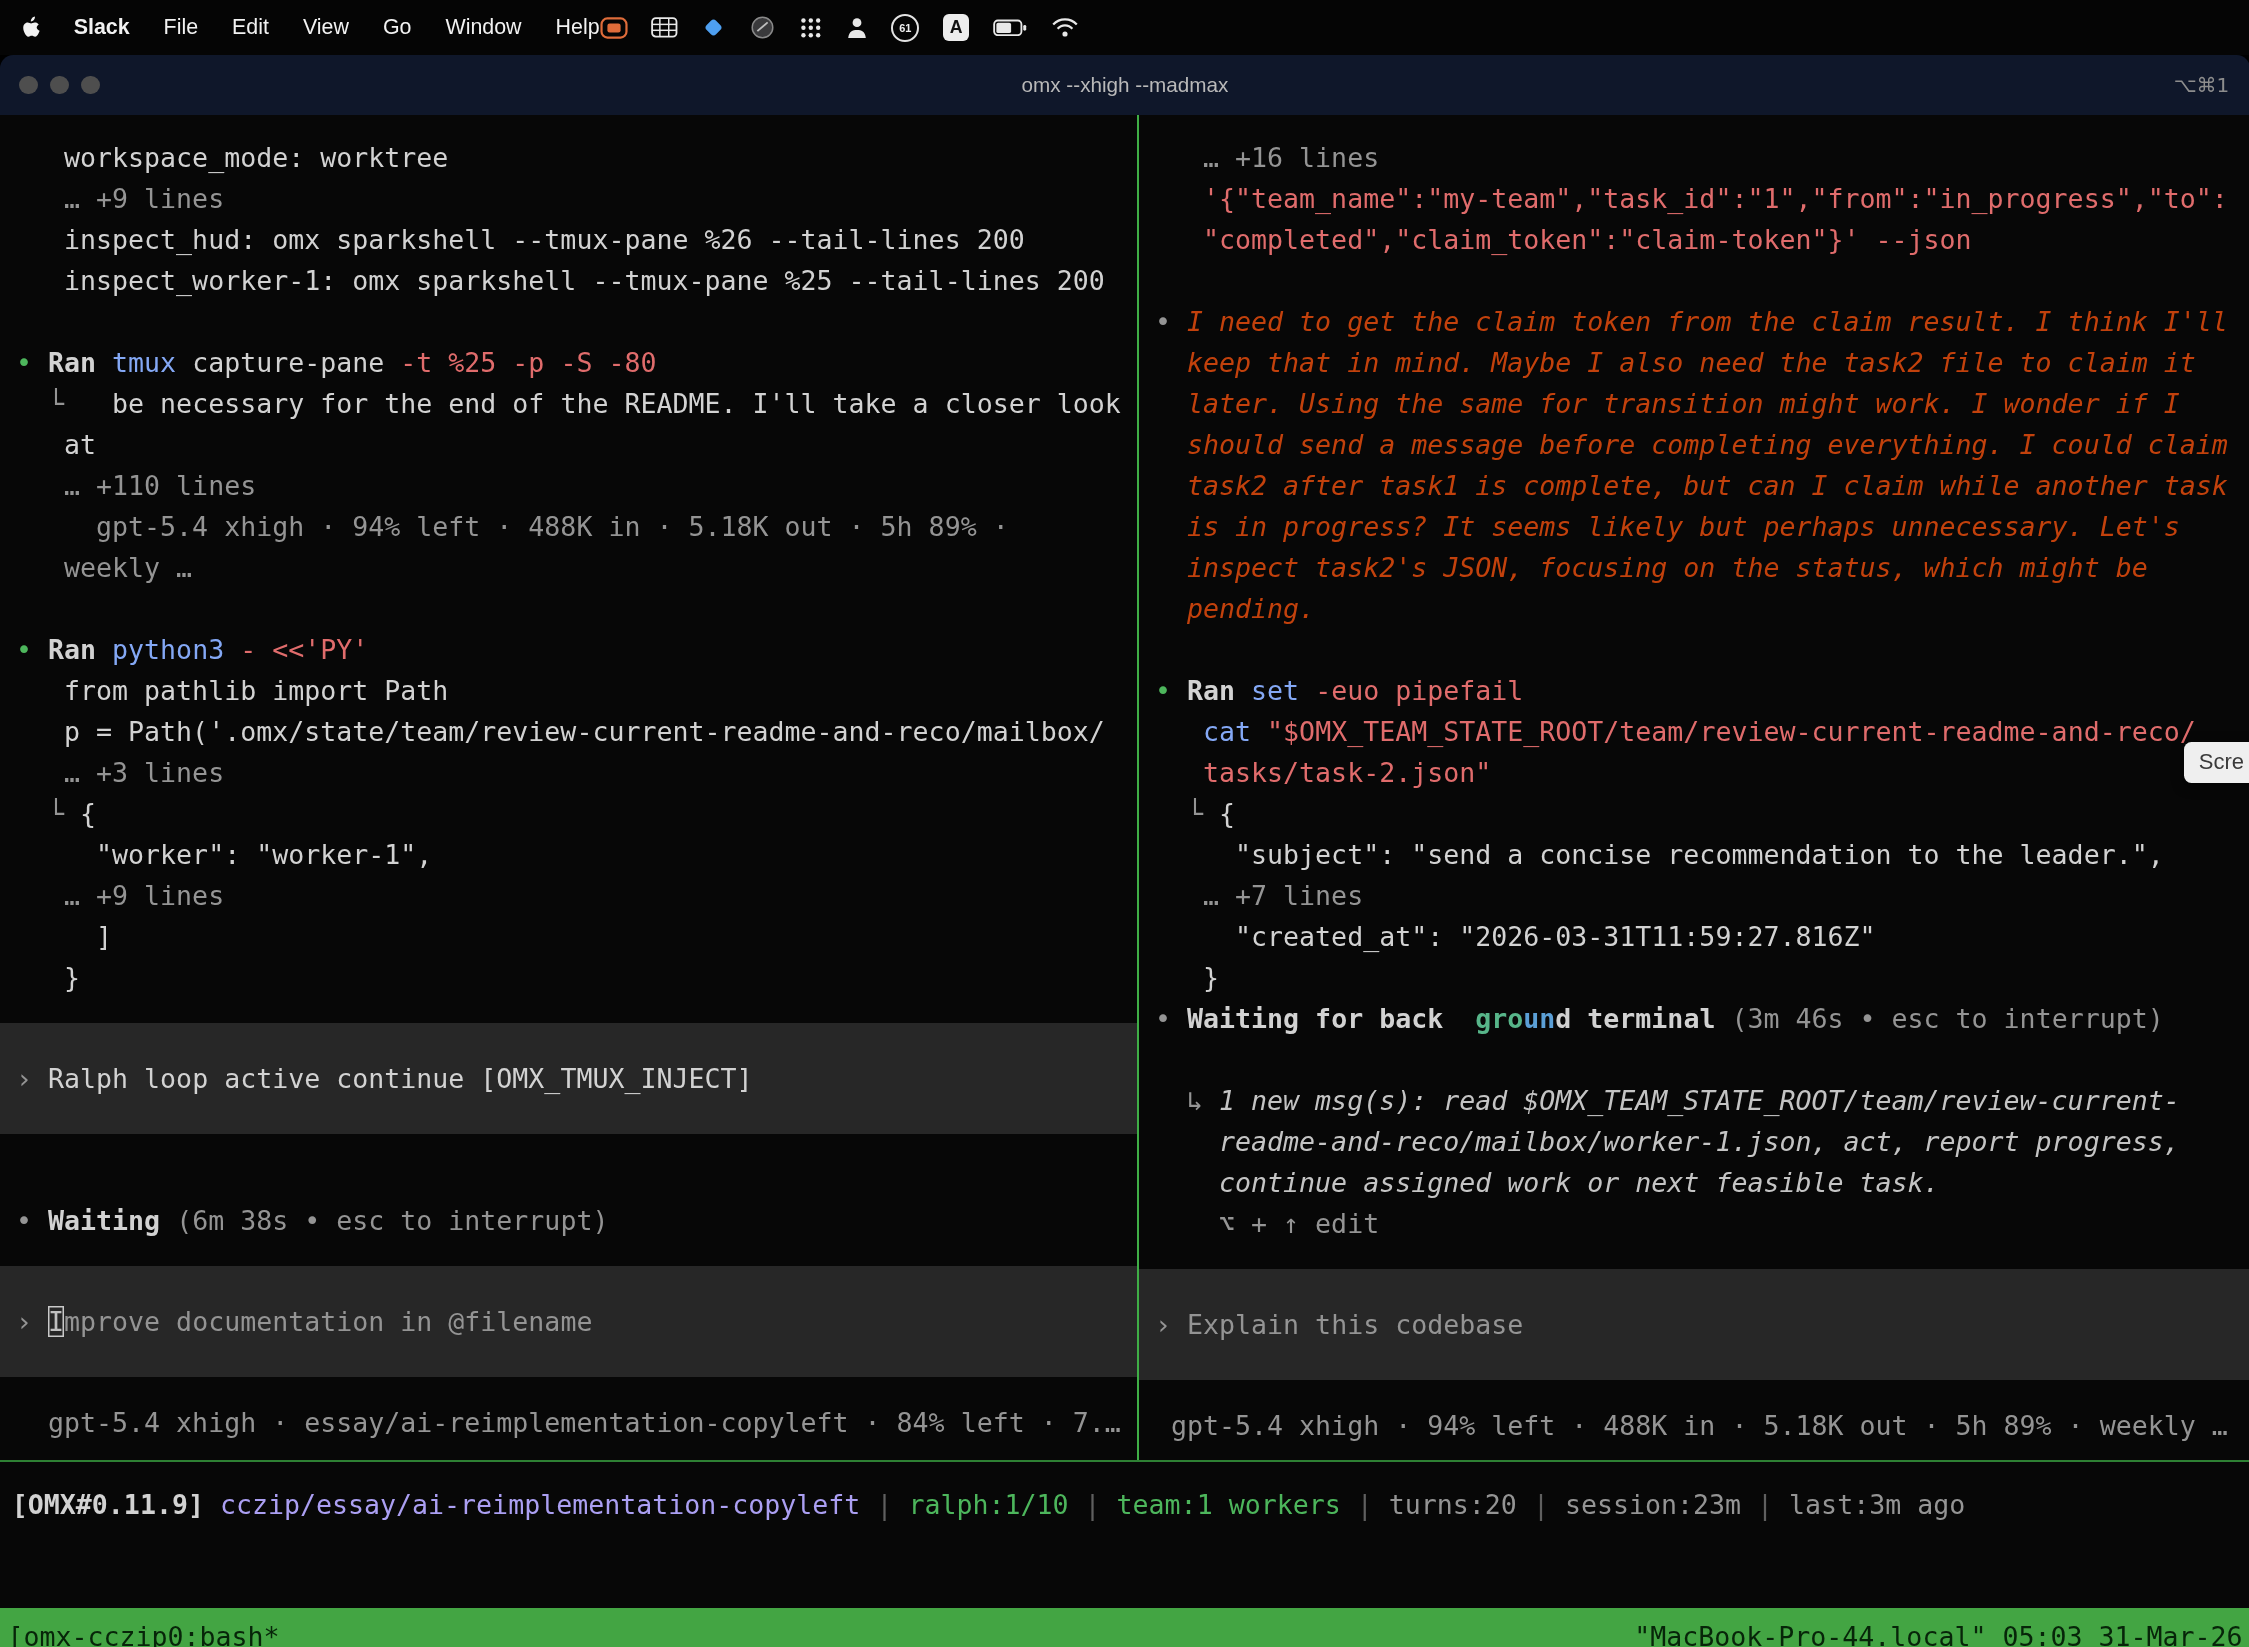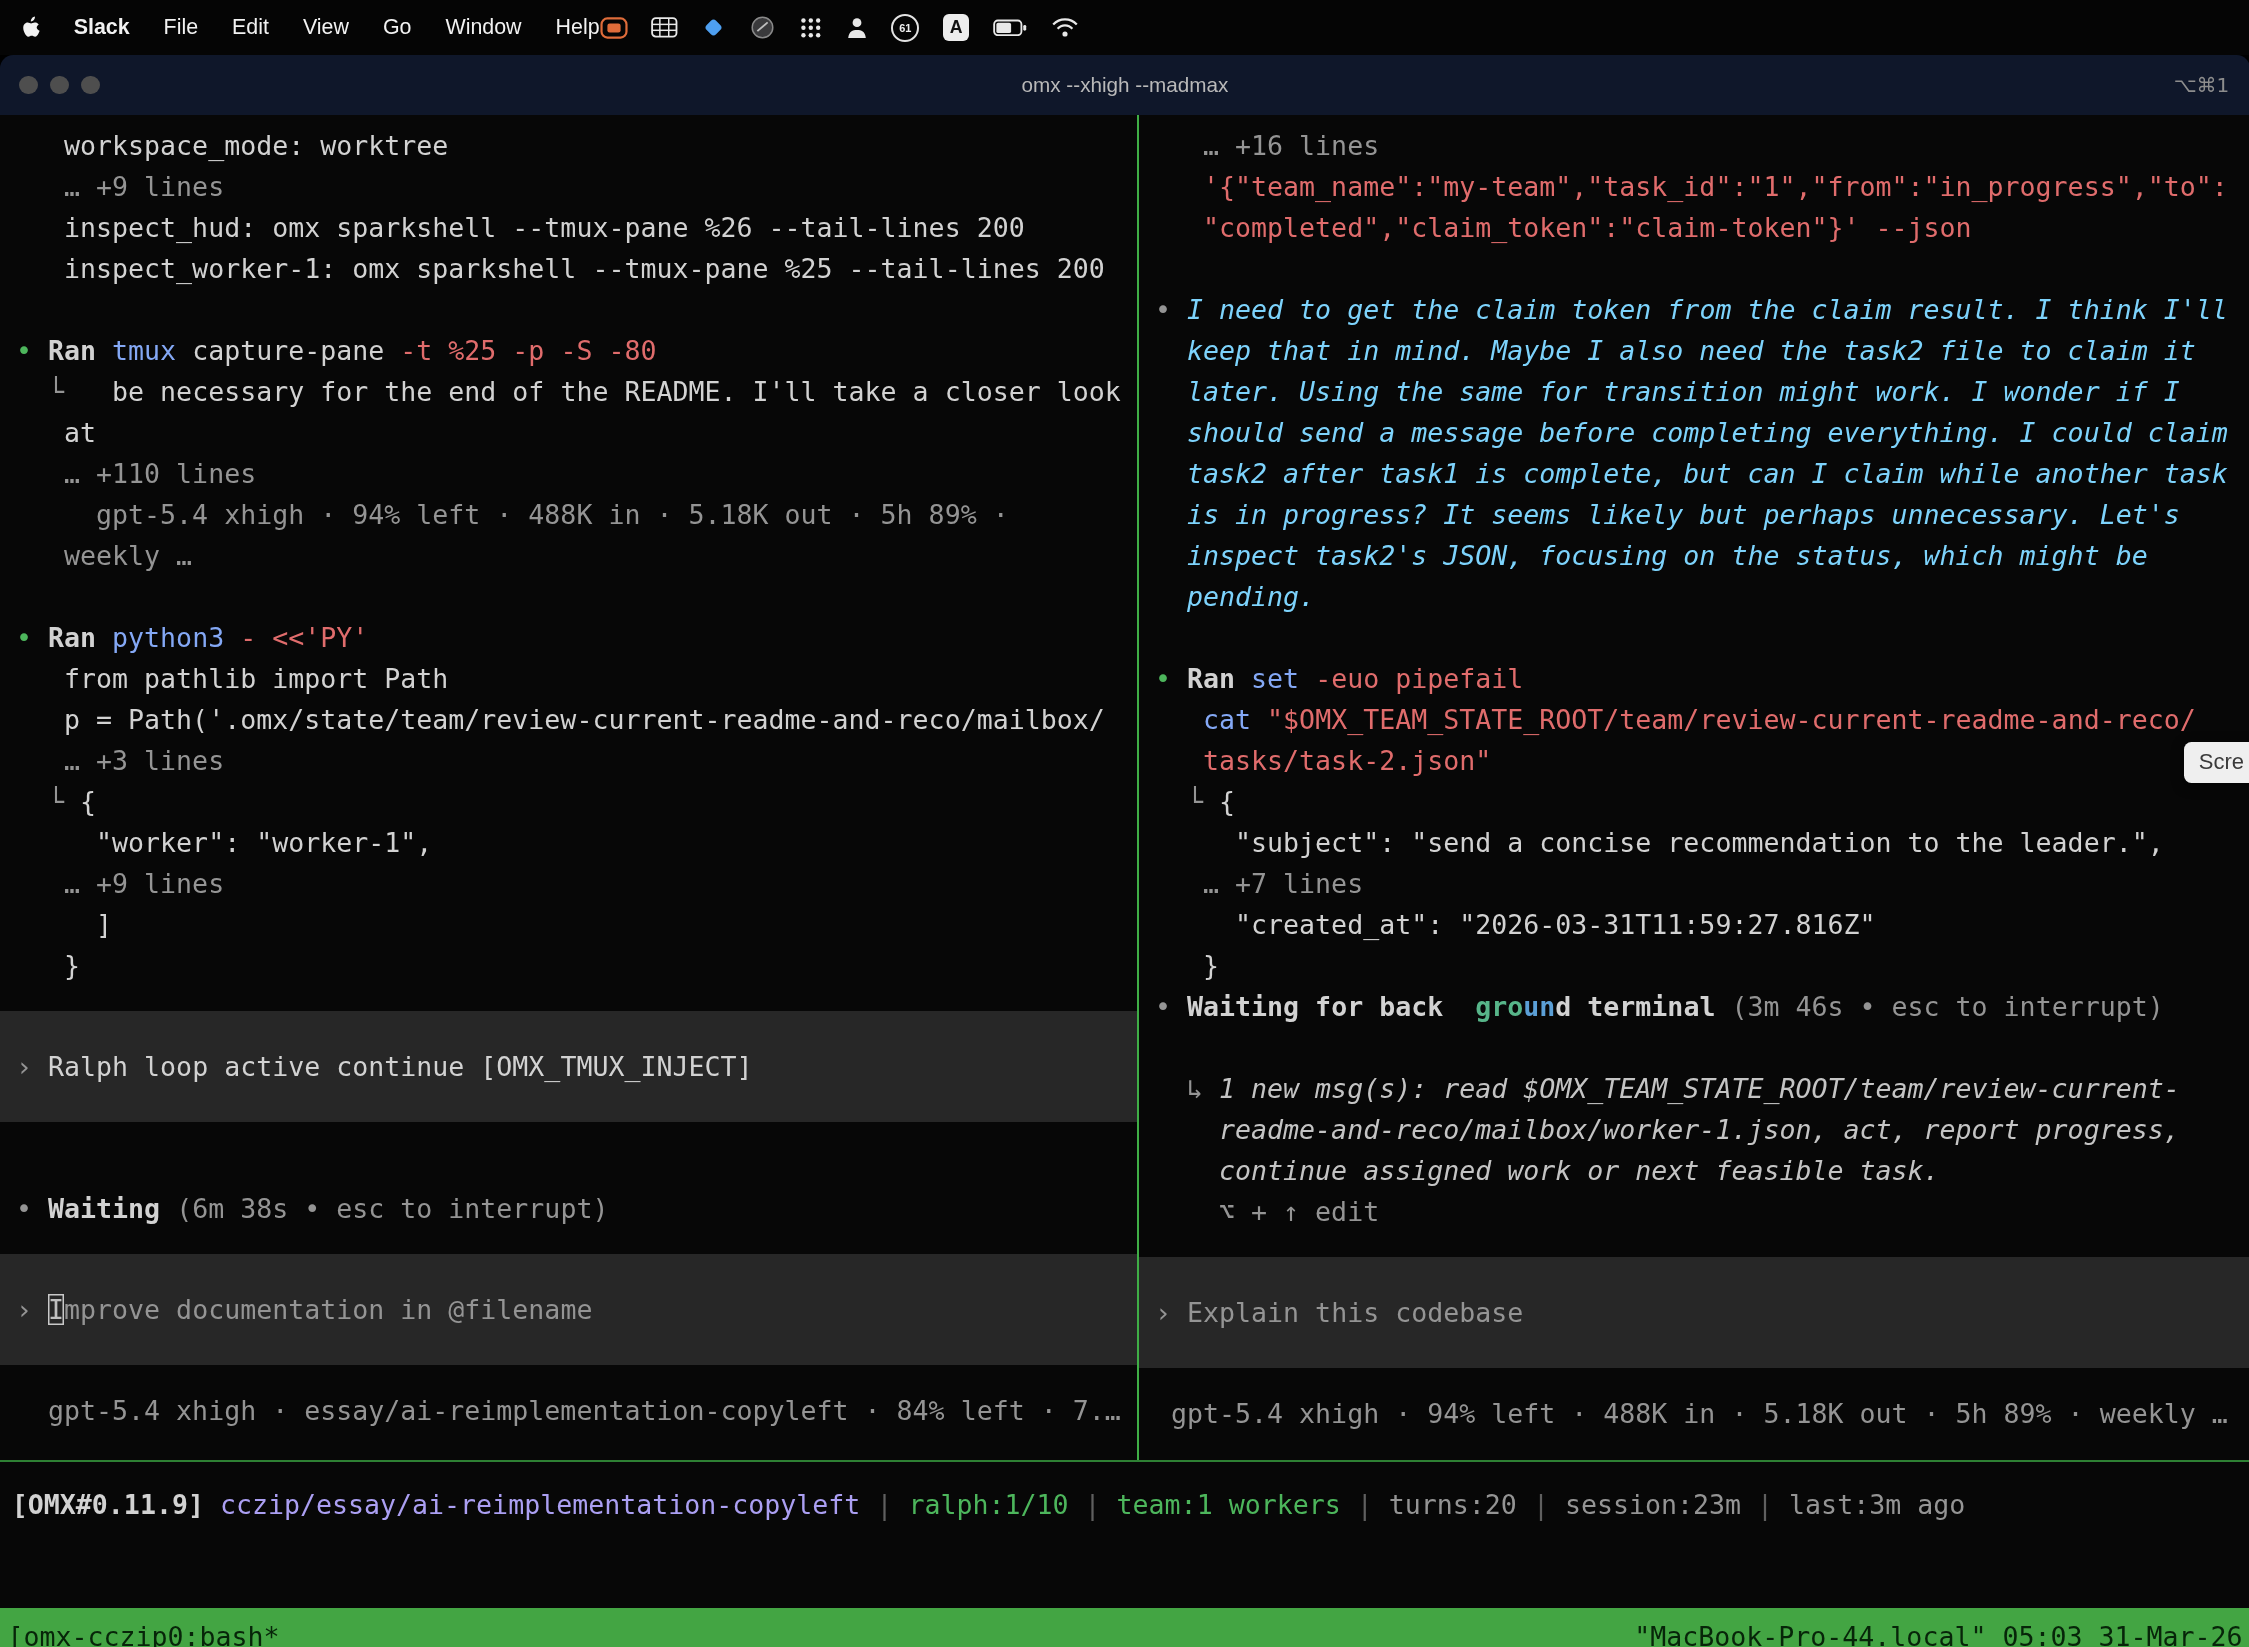--- a/index.html
+++ b/index.html
@@ -22,29 +22,29 @@
   
   .titlebar{height:60px;background:#0f172a;border-radius:13.3px 13.3px 0 0;position:relative;display:flex;
             align-items:center;justify-content:center;color:#b9b9b9;font-size:20.7px;}
   .traffic{position:absolute;left:19px;top:0;height:100%;display:flex;align-items:center;gap:12.5px;}
   .traffic span{width:18.5px;height:18.5px;border-radius:50%;background:#4e4e4e;display:block;}
   .shortcut{position:absolute;right:20.7px;color:#8d8d8d;font-size:20px;font-family:"DejaVu Sans","Liberation Sans",sans-serif;}
 
   
   .terminal{position:relative;height:1345px;background:#070707;color:#d2d2d2;
             font-family:"DejaVu Sans Mono","DejaVu Sans",monospace;font-size:26.6px;}
-  .pane{position:absolute;top:0;bottom:0;overflow:hidden;padding:10.3px 0 0 16px;}
+  .pane{position:absolute;top:12px;bottom:0;overflow:hidden;padding:10.3px 0 0 16px;}
   .pane.left{left:0;width:1137px;}
   .pane.right{left:1139px;right:0;}
   .vdiv{position:absolute;left:1137px;top:0;bottom:0;width:2.2px;background:#3fae46;}
   .line{height:41px;line-height:41px;white-space:pre;overflow:hidden;}
   .band{height:111px;margin:25px 0 25px -16px;padding-left:16px;background:#272727;display:flex;
         align-items:center;white-space:pre;}
   .fg{color:#d2d2d2;} .dim{color:#949494;} .grn{color:#4db65c;} .blu{color:#84a8f5;} .red{color:#e06c6c;}
-  .b{font-weight:bold;} .it{font-style:italic;color:#7dd3fc;} .itb{font-style:italic;color:#c4c4c4;}
+  .b{font-weight:bold;} .it{font-style:italic;color:#c2410c;} .itb{font-style:italic;color:#c4c4c4;}
   .shg{color:#57b589;margin-left:32px;} .shb{color:#5b9fd6;}
   .cursor{box-shadow:inset 0 0 0 1.5px #c9c9c9;color:#c0c0c0;}
 
   .tooltip{position:absolute;right:0;top:627px;background:#efefef;color:#3a3a3a;font-size:22px;
            padding:7.4px 5.9px 7.4px 14.8px;border-radius:7.4px 0 0 7.4px;box-shadow:0 3px 11.8px rgba(0,0,0,.55);
            font-family:"Liberation Sans",sans-serif;}
 
   
   .hdiv{height:1.5px;background:#2e8034;}
   .hud{height:146px;background:#070707;font-family:"DejaVu Sans Mono","DejaVu Sans",monospace;

